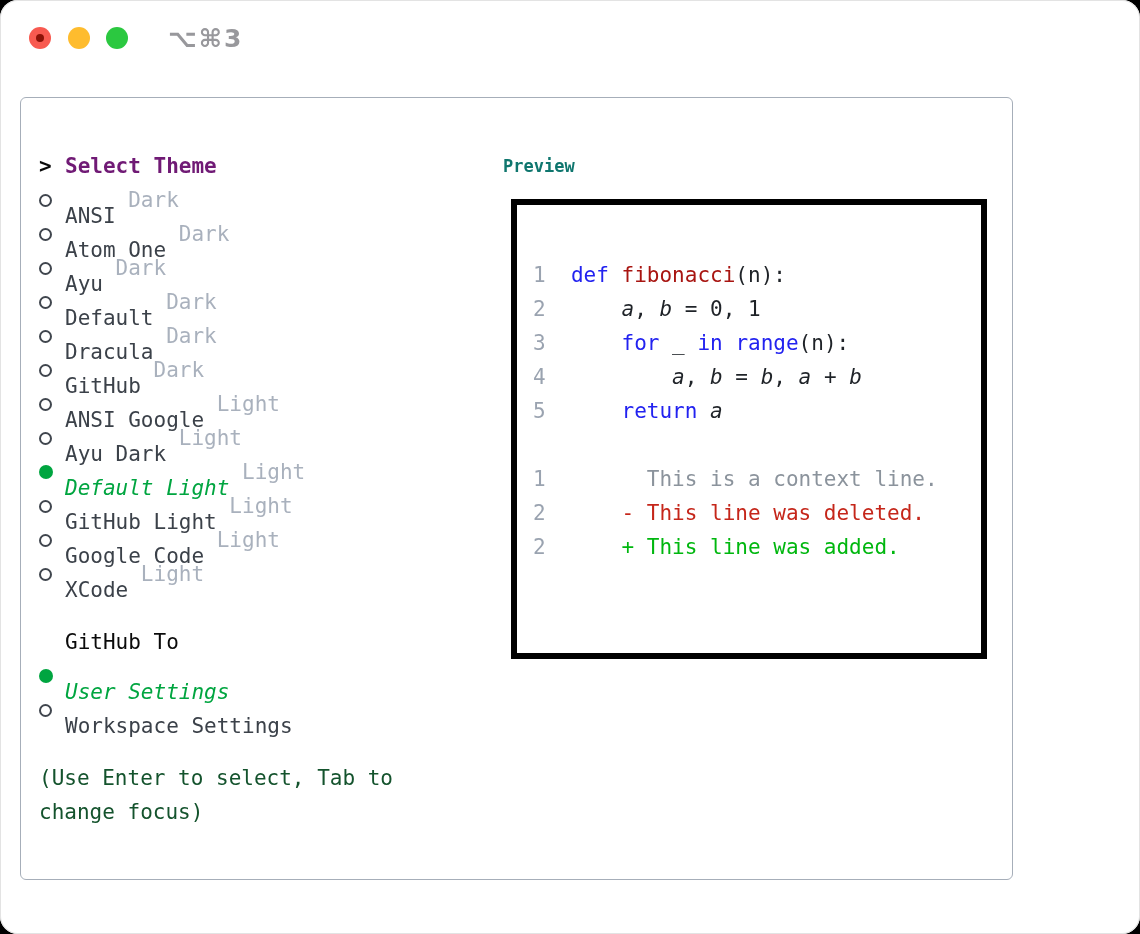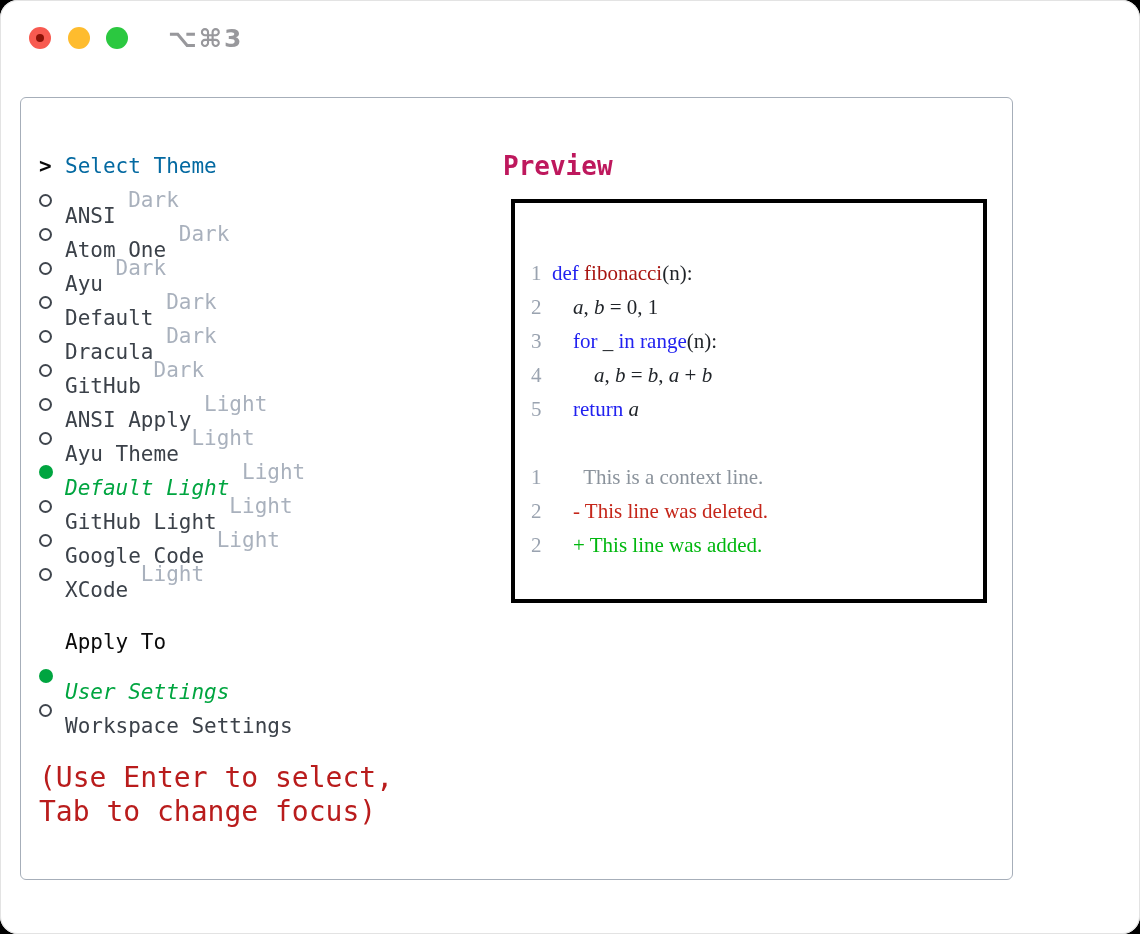--- a/index.html
+++ b/index.html
@@ -40,39 +40,39 @@
     position:absolute; left:18px; top:51px; width:440px;
     font-size:21px; line-height:34px; color:#3b4149;
   }
   .row { display:flex; align-items:center; height:34px; white-space:pre; }
   .bullet-col { width:26px; flex:0 0 26px; display:flex; align-items:center; }
   .circle {
     width:13px; height:13px; border-radius:50%;
     border:2px solid #40464e; background:transparent;
   }
   .circle.sel { border:none; background:#00a540; width:14px; height:14px; }
-  .hdr { font-weight:normal; color:#0369a1; }
+  .hdr { font-weight:bold; color:#701a75; }
   .prefix { font-weight:bold; color:#0a0a0a; }
   .t-name { color:#3b4149;margin-top:32px; }
   .t-name.sel { color:#00a540;font-style:italic; }
   .t-variant { color:#a9b1bd; }
   .apply-hdr { color:#0a0a0a; }
   .blank-row { height:34px; }
   .hint {
-    width:420px; color:#b91c1c; font-size:28px; line-height:34px;
+    width:420px; color:#14532d; font-size:21px; line-height:34px;
   }
 
   
   .preview-hdr {
     position:absolute; left:482px; top:51px; height:34px; line-height:34px;
-    font-size:26px; font-weight:bold; color:#be185d;
+    font-size:17px; font-weight:bold; color:#0f766e;
   }
   .preview-box {
-    position:absolute; left:490px; top:101px; width:476px; height:404px;
-    border:4px solid #000000; background:#fff;font-family:Liberation Serif, serif;
+    position:absolute; left:490px; top:101px; width:476px; height:460px;
+    border:6px solid #000000; background:#fff;
   }
   .code {
     position:absolute; left:16px; top:53px;
     font-size:21px; line-height:34px; white-space:pre;
   }
   .code-line { height:34px; }
   .seg-num { color:#9aa3b0; }
   .seg-p   { color:#1f2328; }
   .seg-kw  { color:#2222f0; }
   .seg-fn  { color:#a81511; }
@@ -103,33 +103,33 @@
         <span class="hdr">Select Theme</span>
       </div>
 
       <div id="theme-list">
           <div class="row"><span class="bullet-col"><span class="circle"></span></span><span class="t-name">ANSI</span><span class="t-variant"> Dark</span></div>
           <div class="row"><span class="bullet-col"><span class="circle"></span></span><span class="t-name">Atom One</span><span class="t-variant"> Dark</span></div>
           <div class="row"><span class="bullet-col"><span class="circle"></span></span><span class="t-name">Ayu</span><span class="t-variant"> Dark</span></div>
           <div class="row"><span class="bullet-col"><span class="circle"></span></span><span class="t-name">Default</span><span class="t-variant"> Dark</span></div>
           <div class="row"><span class="bullet-col"><span class="circle"></span></span><span class="t-name">Dracula</span><span class="t-variant"> Dark</span></div>
           <div class="row"><span class="bullet-col"><span class="circle"></span></span><span class="t-name">GitHub</span><span class="t-variant"> Dark</span></div>
-          <div class="row"><span class="bullet-col"><span class="circle"></span></span><span class="t-name">ANSI Apply</span><span class="t-variant"> Light</span></div>
-          <div class="row"><span class="bullet-col"><span class="circle"></span></span><span class="t-name">Ayu Theme</span><span class="t-variant"> Light</span></div>
+          <div class="row"><span class="bullet-col"><span class="circle"></span></span><span class="t-name">ANSI Google</span><span class="t-variant"> Light</span></div>
+          <div class="row"><span class="bullet-col"><span class="circle"></span></span><span class="t-name">Ayu Dark</span><span class="t-variant"> Light</span></div>
           <div class="row"><span class="bullet-col"><span class="circle sel"></span></span><span class="t-name sel">Default Light</span><span class="t-variant"> Light</span></div>
           <div class="row"><span class="bullet-col"><span class="circle"></span></span><span class="t-name">GitHub Light</span><span class="t-variant"> Light</span></div>
           <div class="row"><span class="bullet-col"><span class="circle"></span></span><span class="t-name">Google Code</span><span class="t-variant"> Light</span></div>
           <div class="row"><span class="bullet-col"><span class="circle"></span></span><span class="t-name">XCode</span><span class="t-variant"> Light</span></div>
         </div>
 
       <div class="blank-row"></div>
 
       <div class="row">
         <span class="bullet-col"></span>
-        <span class="apply-hdr">Apply To</span>
+        <span class="apply-hdr">GitHub To</span>
       </div>
 
       <div id="apply-list">
           <div class="row"><span class="bullet-col"><span class="circle sel"></span></span><span class="t-name sel">User Settings</span></div>
           <div class="row"><span class="bullet-col"><span class="circle"></span></span><span class="t-name">Workspace Settings</span></div>
         </div>
 
       <div class="blank-row"></div>
 
       <div class="hint">(Use Enter to select, Tab to change focus)</div>

